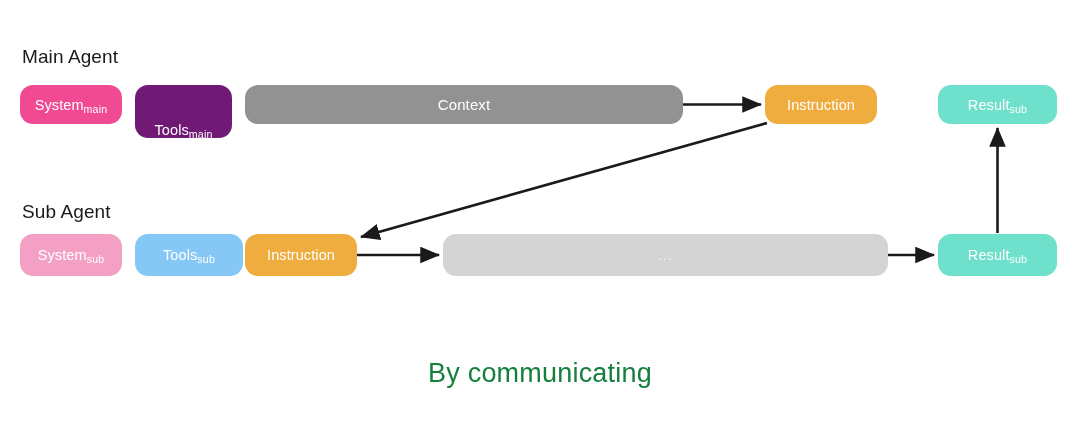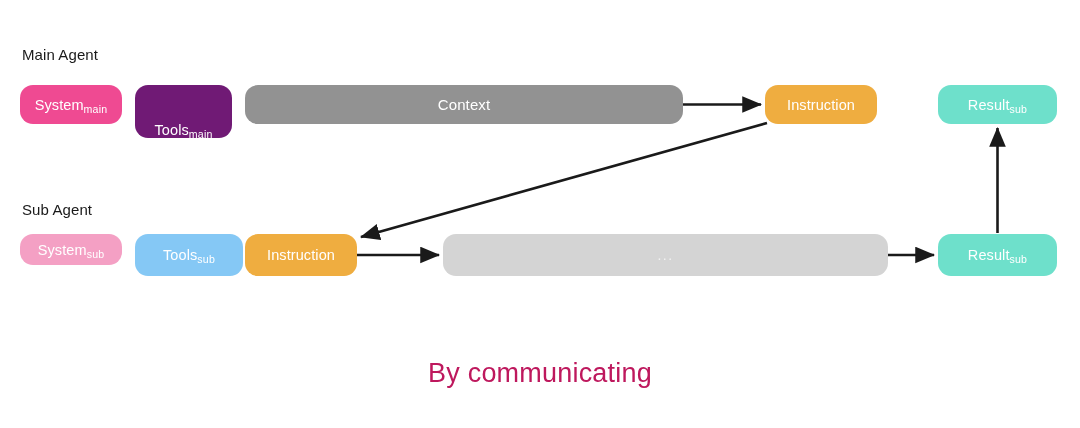--- a/index.html
+++ b/index.html
@@ -15,21 +15,21 @@
     overflow: hidden;
   }
   #canvas {
     position: absolute;
     inset: 0;
     width: 1080px;
     height: 428px;
   }
   .row-label {
     position: absolute;
-    font-size: 15px;
+    font-size: 19px;
     color: #1a1a1a;
     letter-spacing: 0.1px;
     white-space: nowrap;
   }
   .node {
     position: absolute;
     border-radius: 13px;
     display: flex;
     align-items: center;
     justify-content: center;
@@ -52,21 +52,21 @@
     color: #f2f2f2;
     font-size: 14px;
     letter-spacing: 1.5px;
   }
   .caption {
     position: absolute;
     left: 0;
     right: 0;
     text-align: center;
     font-size: 27px;
-    color: #be185d;
+    color: #15803d;
     letter-spacing: 0.2px;
   }
   svg.arrows {
     position: absolute;
     left: 0;
     top: 0;
     width: 1080px;
     height: 428px;
     pointer-events: none;
   }
@@ -103,21 +103,21 @@
       </div>
       <div class="node ctx" style="left: 245px; top: 85px; width: 438px; height: 39px; background: rgb(146, 146, 146);">
         <span class="lbl">Context</span>
       </div>
       <div class="node" style="left: 765px; top: 85px; width: 112px; height: 39px; background: rgb(239, 173, 64);">
         <span class="lbl">Instruction</span>
       </div>
       <div class="node" style="left: 938px; top: 85px; width: 119px; height: 39px; background: rgb(110, 224, 203);">
         <span class="lbl">Result<sub>sub</sub></span>
       </div>
-      <div class="node" style="left: 20px; top: 234px; width: 102px; height: 31px; background: rgb(244, 160, 196); align-items: center;">
+      <div class="node" style="left: 20px; top: 234px; width: 102px; height: 42px; background: rgb(244, 160, 196); align-items: center;">
         <span class="lbl">System<sub>sub</sub></span>
       </div>
       <div class="node" style="left: 135px; top: 234px; width: 108px; height: 42px; background: rgb(133, 200, 245);">
         <span class="lbl">Tools<sub>sub</sub></span>
       </div>
       <div class="node" style="left: 245px; top: 234px; width: 112px; height: 42px; background: rgb(239, 173, 64);">
         <span class="lbl">Instruction</span>
       </div>
       <div class="node ellipsis" style="left: 443px; top: 234px; width: 445px; height: 42px; background: rgb(212, 212, 212);">
         <span class="lbl">...</span>

